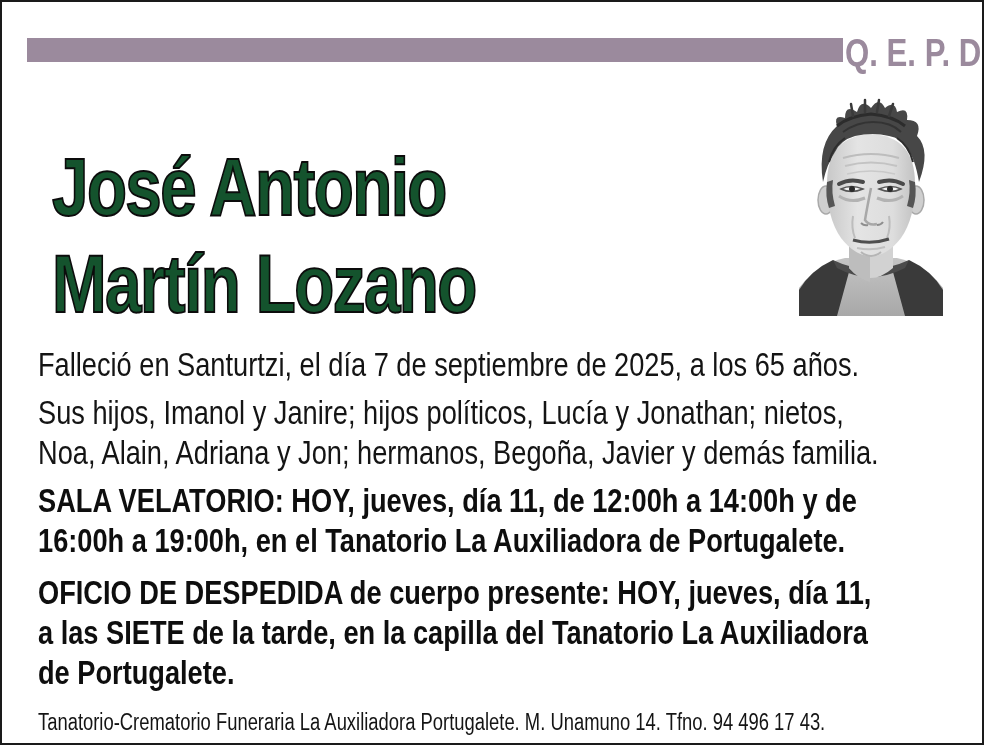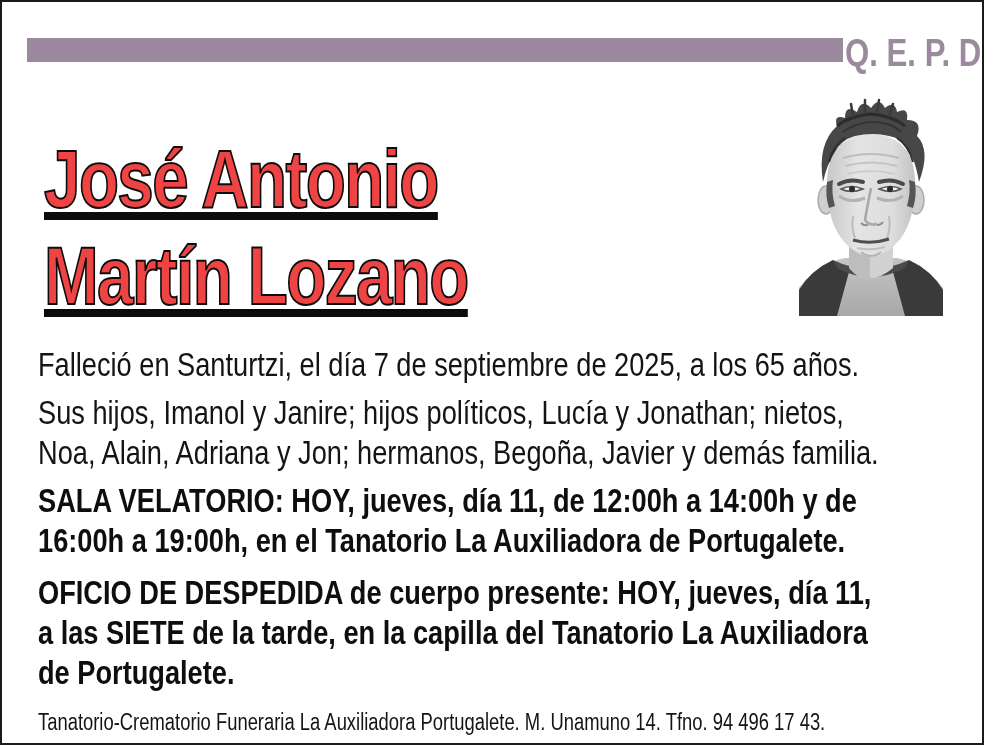--- a/index.html
+++ b/index.html
@@ -36,27 +36,26 @@
     letter-spacing: 0px;
     white-space: nowrap;
     transform: scaleX(0.82);
     transform-origin: 0 0;
   }
   
   .name {
     position: absolute;
     left: 34px;
     top: 120px;
-    margin: 8px;
-    color: #ef4444;
+    margin: 16px;
+    color: #14532d;
     font-size: 82px;
     font-weight: bold;
     line-height: 97px;
     letter-spacing: -2px;
-    text-decoration: underline;
     -webkit-text-stroke: 2px #0c0c0c;
   }
   .name-line {
     display: block;
     white-space: nowrap;
     transform: scaleX(0.80);
     transform-origin: 0 0;
   }
   
   .photo {

